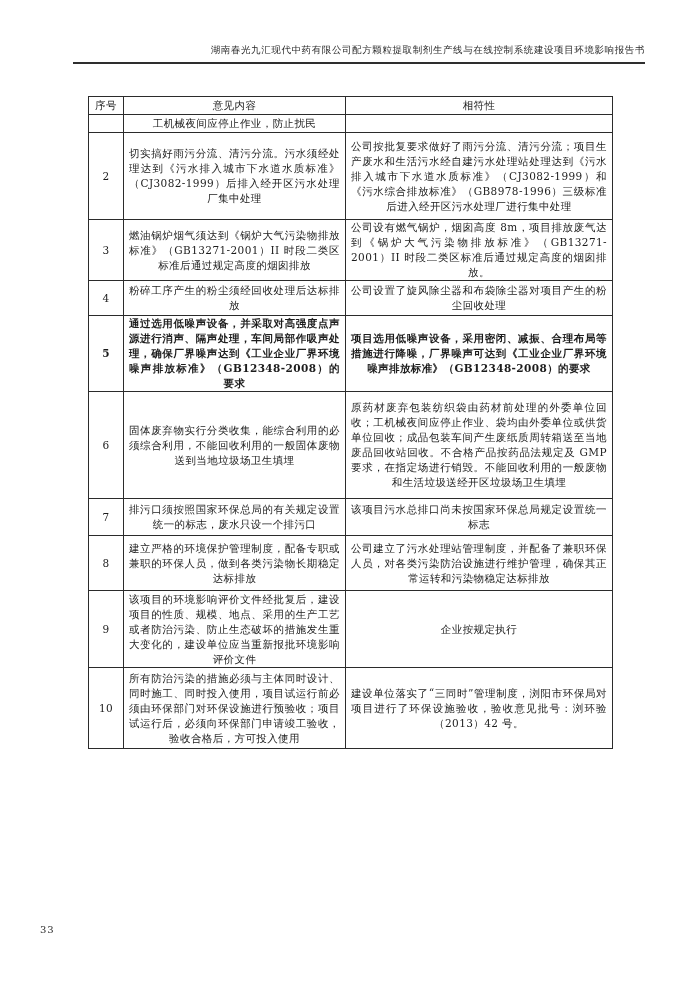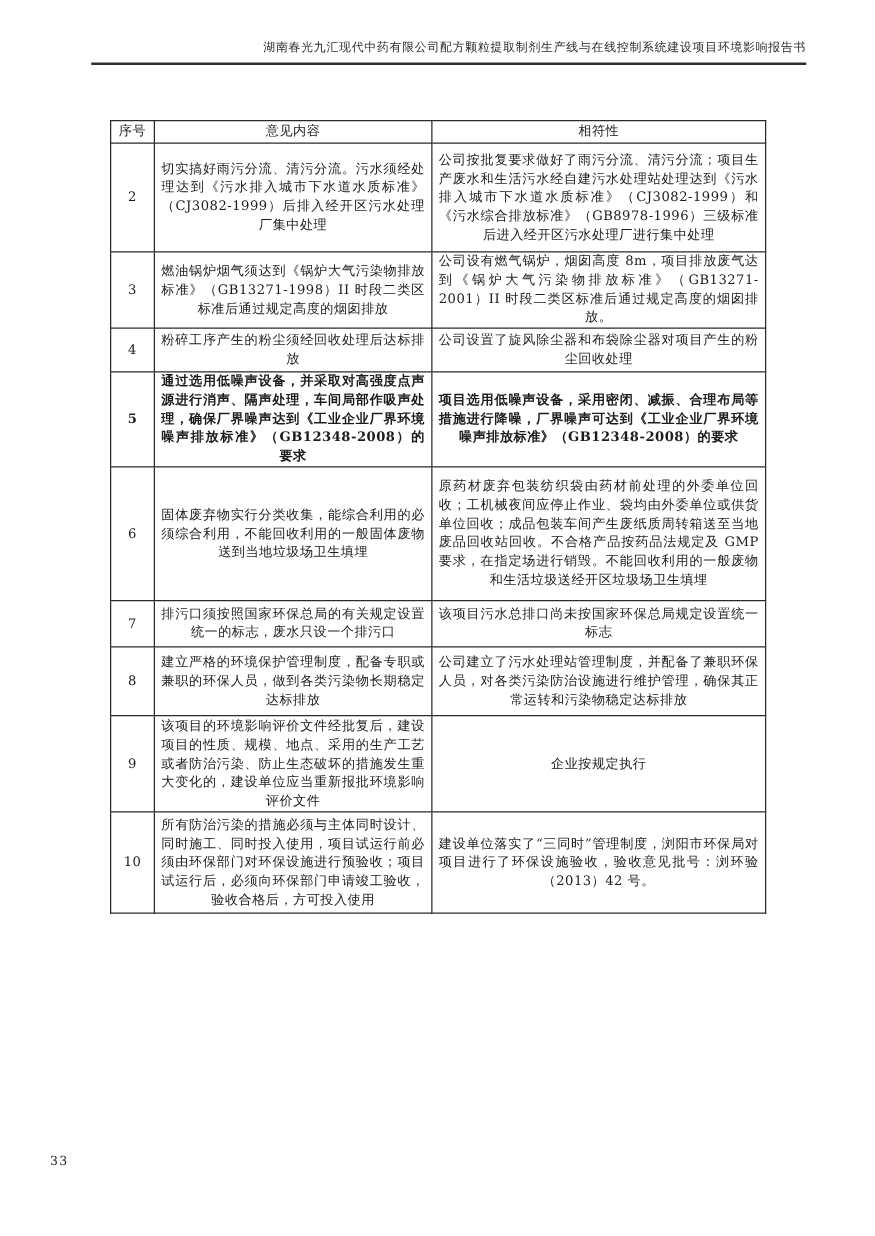--- a/index.html
+++ b/index.html
@@ -9,21 +9,21 @@
   }
   body {
     width: 700px;
     height: 989px;
     position: relative;
     font-family: "DejaVu Serif", "Liberation Serif", serif;
     color: #1c1c1c;
   }
   .doc-header {
     position: absolute;
-    top: 32px;
+    top: 44px;
     left: 73px;
     width: 572px;
     text-align: right;
     font-size: 9.5px;
     letter-spacing: 0.6px;
     color: #2a2a2a;
     border-bottom: 2px solid #2e2e2e;
     padding-bottom: 5px;
   }
   table.compliance {
@@ -96,28 +96,33 @@
     <col class="c-conf">
   </colgroup>
   <thead>
     <tr>
       <th>序号</th>
       <th>意见内容</th>
       <th>相符性</th>
     </tr>
   </thead>
   <tbody>
+    <tr class="r1">
+      <td class="no-cell"></td>
+      <td class="text-cell">工机械夜间应停止作业，防止扰民</td>
+      <td class="text-cell"></td>
+    </tr>
     <tr class="r2">
       <td class="no-cell">2</td>
       <td class="text-cell">切实搞好雨污分流、清污分流。污水须经处理达到《污水排入城市下水道水质标准》（CJ3082-1999）后排入经开区污水处理厂集中处理</td>
       <td class="text-cell">公司按批复要求做好了雨污分流、清污分流；项目生产废水和生活污水经自建污水处理站处理达到《污水排入城市下水道水质标准》（CJ3082-1999）和《污水综合排放标准》（GB8978-1996）三级标准后进入经开区污水处理厂进行集中处理</td>
     </tr>
     <tr class="r3">
       <td class="no-cell">3</td>
-      <td class="text-cell">燃油锅炉烟气须达到《锅炉大气污染物排放标准》（GB13271-1998）II 时段二类区标准后通过规定高度的烟囱排放</td>
+      <td class="text-cell">燃油锅炉烟气须达到《锅炉大气污染物排放标准》（GB13271-2001）II 时段二类区标准后通过规定高度的烟囱排放</td>
       <td class="text-cell">公司设有燃气锅炉，烟囱高度 8m，项目排放废气达到《锅炉大气污染物排放标准》（GB13271-2001）II 时段二类区标准后通过规定高度的烟囱排放。</td>
     </tr>
     <tr class="r4">
       <td class="no-cell">4</td>
       <td class="text-cell">粉碎工序产生的粉尘须经回收处理后达标排放</td>
       <td class="text-cell">公司设置了旋风除尘器和布袋除尘器对项目产生的粉尘回收处理</td>
     </tr>
     <tr class="r5">
       <td class="no-cell">5</td>
       <td class="text-cell">通过选用低噪声设备，并采取对高强度点声源进行消声、隔声处理，车间局部作吸声处理，确保厂界噪声达到《工业企业厂界环境噪声排放标准》（GB12348-2008）的要求</td>

